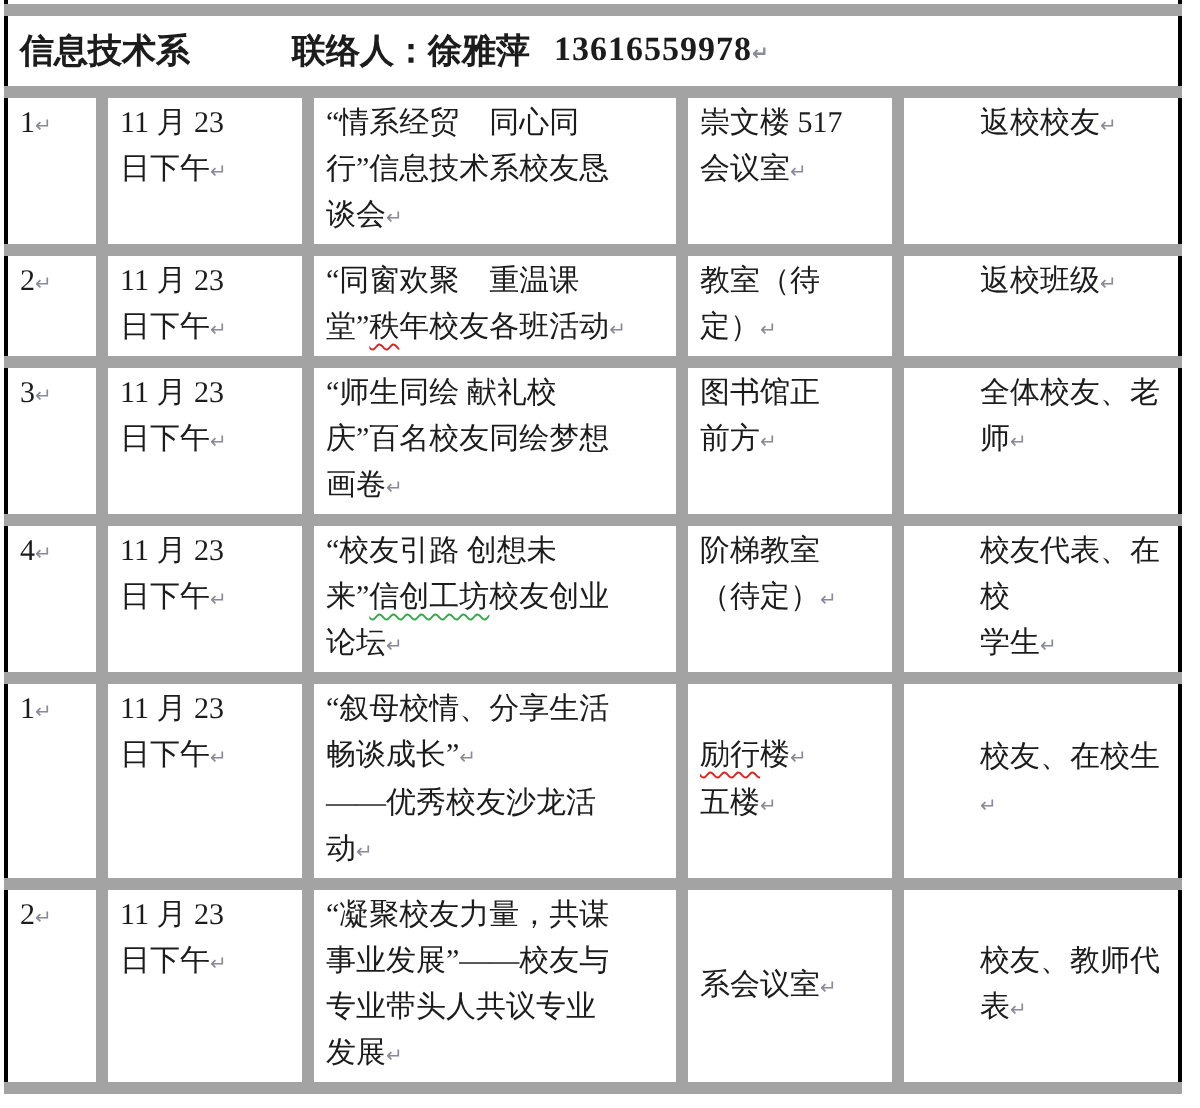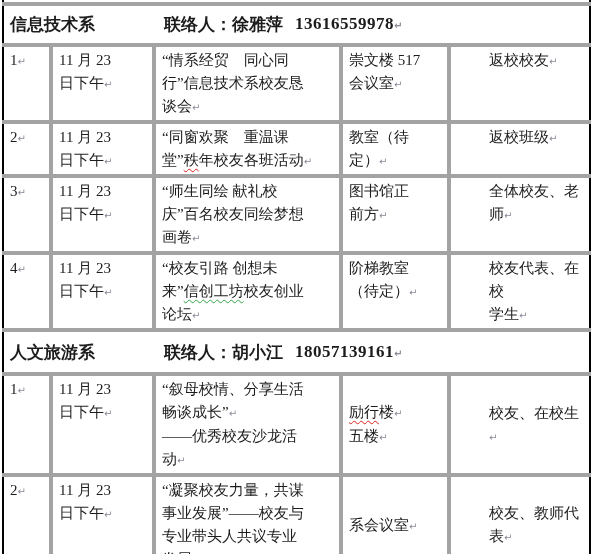--- a/index.html
+++ b/index.html
@@ -8,39 +8,39 @@
     font-family:"Liberation Serif","DejaVu Serif",serif;
     color:#1c1c1c;
     -webkit-font-smoothing:antialiased;
   }
   .doc{position:relative;width:600px;height:554px;background:#fff;}
   table.sched{
     border-collapse:collapse;table-layout:fixed;
     position:absolute;left:2px;top:0;width:587px;
   }
   td{
-    border:4px solid #a3a3a3;
+    border:6px solid #a3a3a3;
     vertical-align:top;
     padding:2px 3px 1px 6px;
     font-size:15px;line-height:23px;
     white-space:pre-line;
     overflow:hidden;
   }
   td:first-child{border-left:2px solid #000;}
   td:last-child{border-right:2px solid #000;padding-left:38px;}
   tr.cut-top td{
     border:0;border-left:2px solid #000;border-right:2px solid #000;
     border-bottom:2px solid #000;height:2px;padding:0;line-height:0;
   }
   tr.sec td{
     font-weight:bold;font-size:17px;vertical-align:middle;
     padding:2px 6px;white-space:nowrap;
   }
   .hdr-flex{display:flex;align-items:center;}
-  .hdr-contact{margin-left:69px;}
+  .hdr-contact{margin-left:51px;}
   .hdr-phone{margin-left:12px;letter-spacing:0.5px;}
   tr.h-sec{height:41px;}
   tr.rh-76{height:76px;}
   tr.rh-50{height:50px;}
   tr.rh-70{height:70px;}
   tr.rh-73{height:73px;}
   tr.h-sec2{height:44px;}
   tr.rh-95{height:95px;}
   td.vmid{vertical-align:middle;}
   .sq-red{
@@ -125,29 +125,20 @@
 日下午<span class="pil">↵</span></span></td>
     <td><span class="txt">“校友引路 创想未
 来”</span><span class="sq-green">信创工坊</span><span class="txt">校友创业
 论坛<span class="pil">↵</span></span></td>
     <td><span class="txt">阶梯教室
 （待定）<span class="pil">↵</span></span><span class=""></span><span class="txt"></span></td>
     <td><span class="txt">校友代表、在校
 学生<span class="pil">↵</span></span></td>
   </tr>
 
-  <tr class="sec h-sec2">
-    <td colspan="5">
-      <div class="hdr-flex">
-        <span>人文旅游系</span>
-        <span class="hdr-contact">联络人：胡小江</span>
-        <span class="hdr-phone txt">18057139161<span class="pil">↵</span></span>
-      </div>
-    </td>
-  </tr>
 
   <tr class="rh-95">
     <td><span class="txt">1<span class="pil">↵</span></span></td>
     <td><span class="txt">11 月 23
 日下午<span class="pil">↵</span></span></td>
     <td><span class="txt">“叙母校情、分享生活
 畅谈成长”<span class="pil">↵</span>
 ——优秀校友沙龙活
 动<span class="pil">↵</span></span><span class=""></span><span class="txt"></span></td>
     <td class="vmid"><span class="txt"></span><span class="sq-red">励行</span><span class="txt">楼<span class="pil">↵</span>

